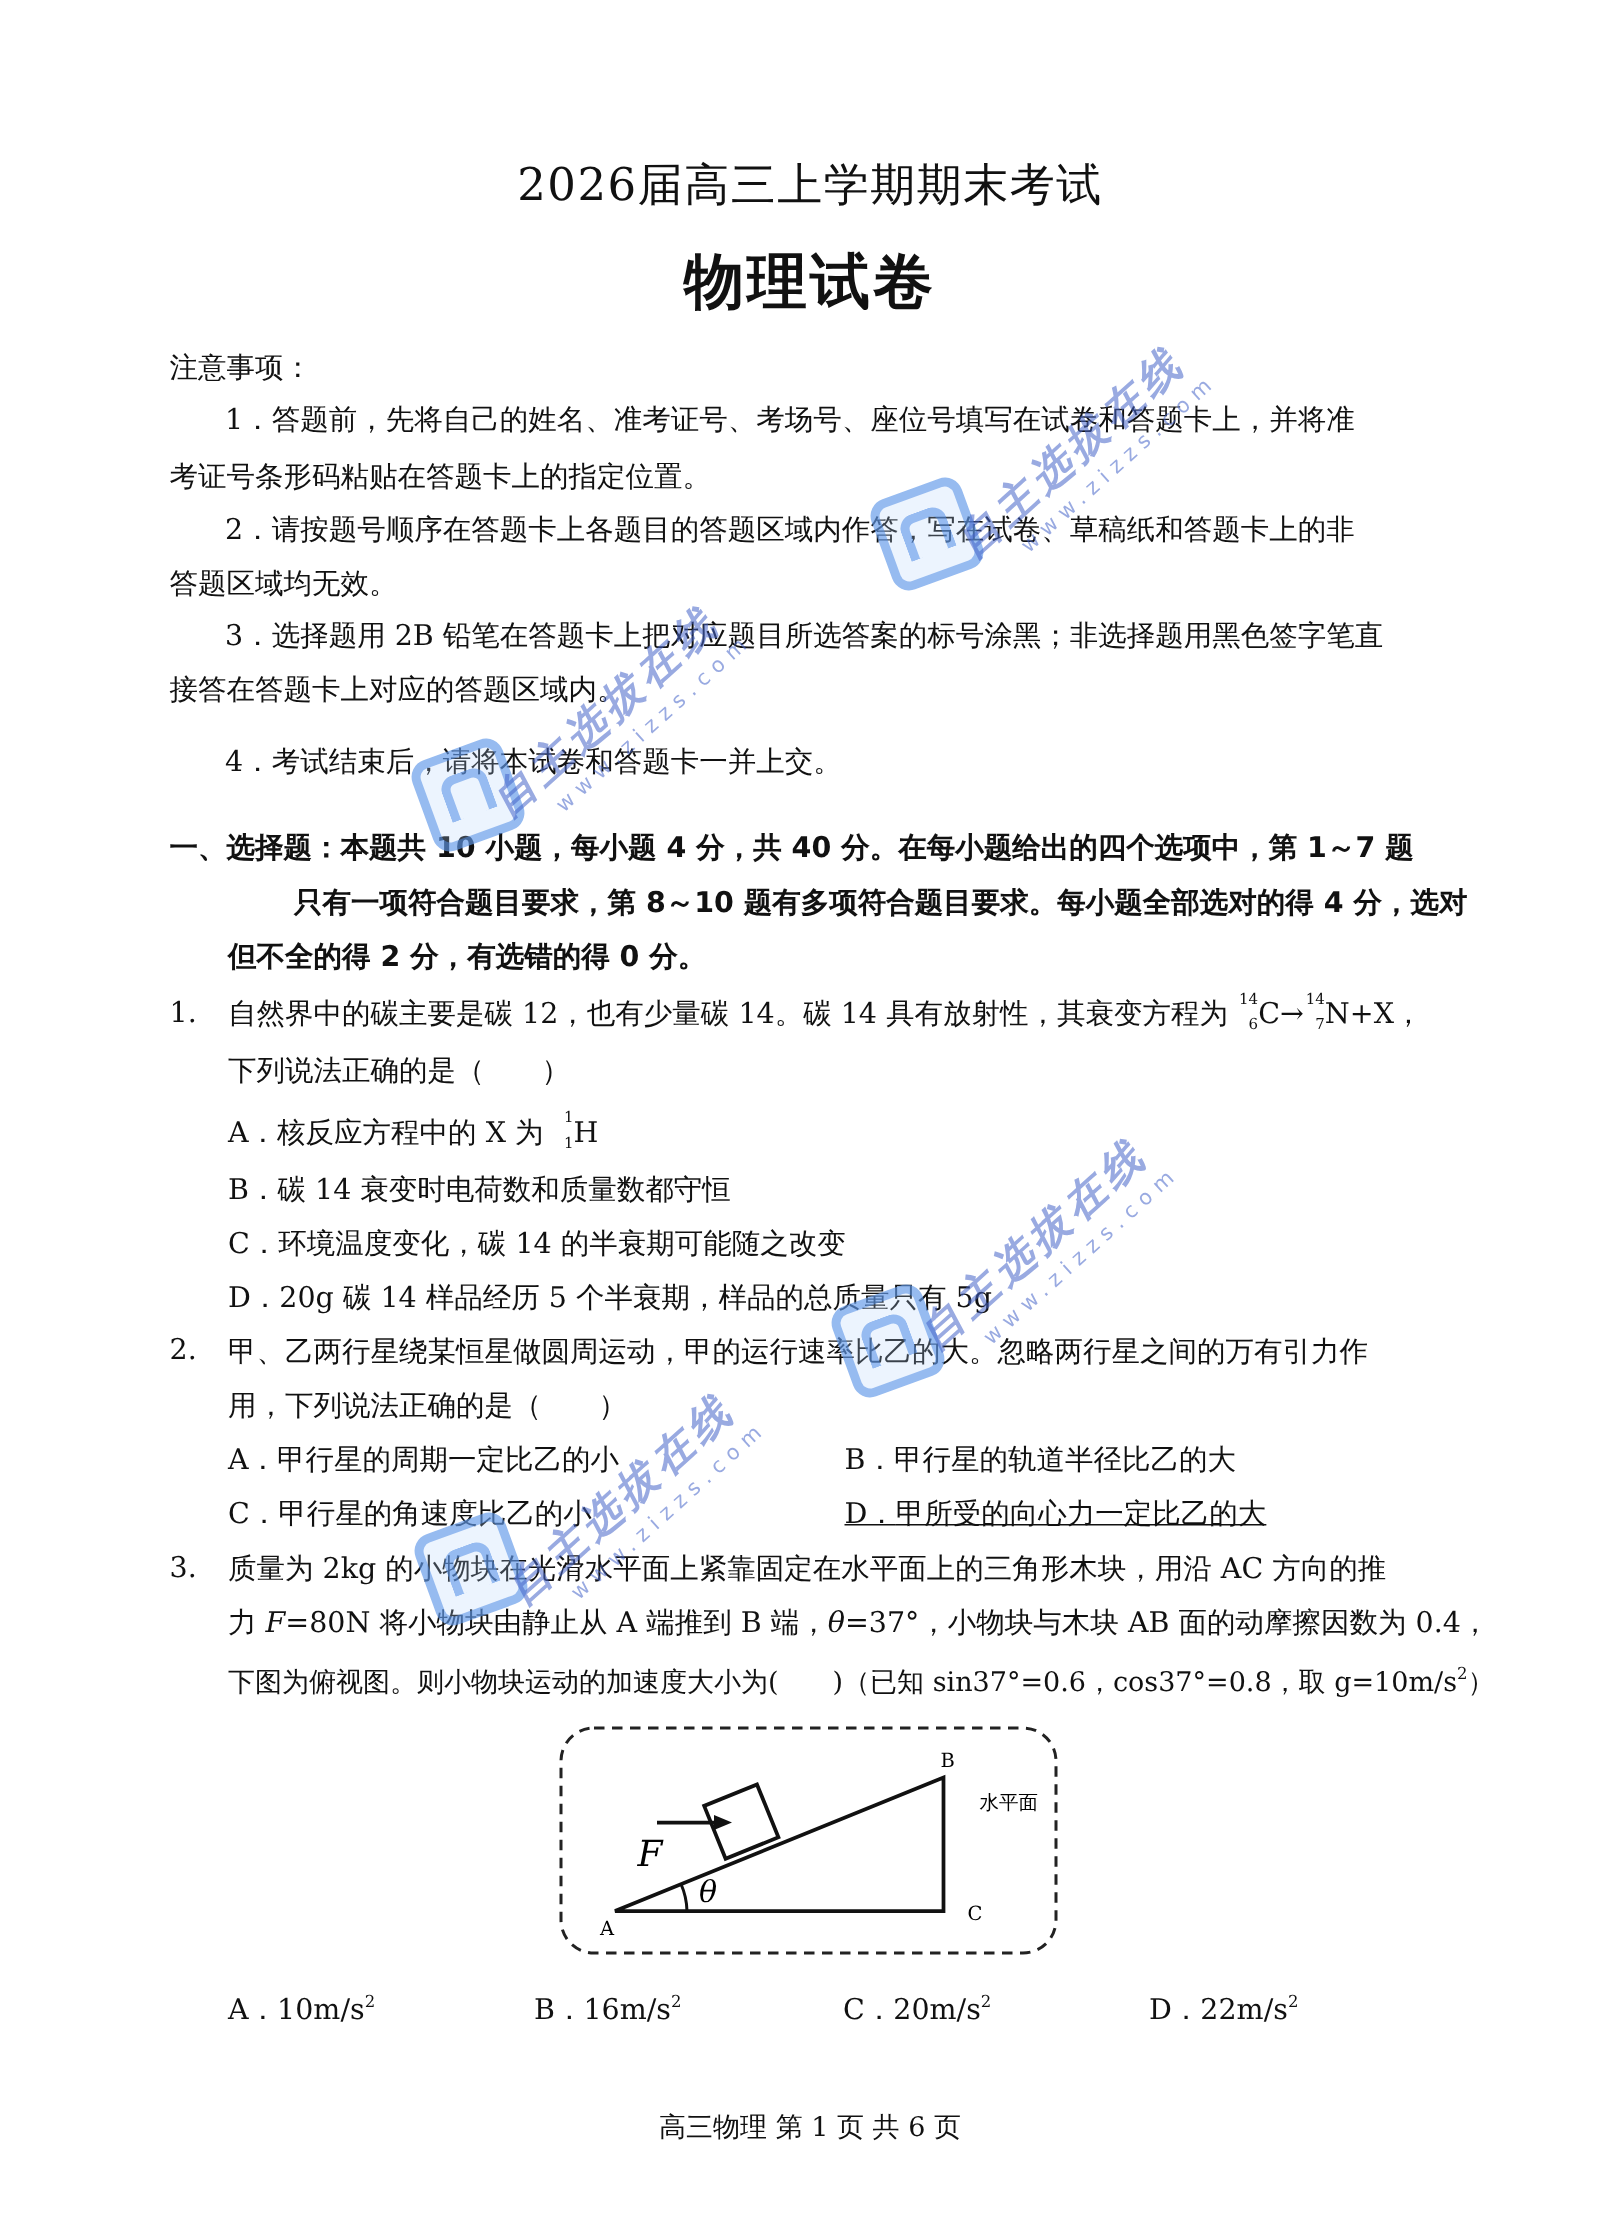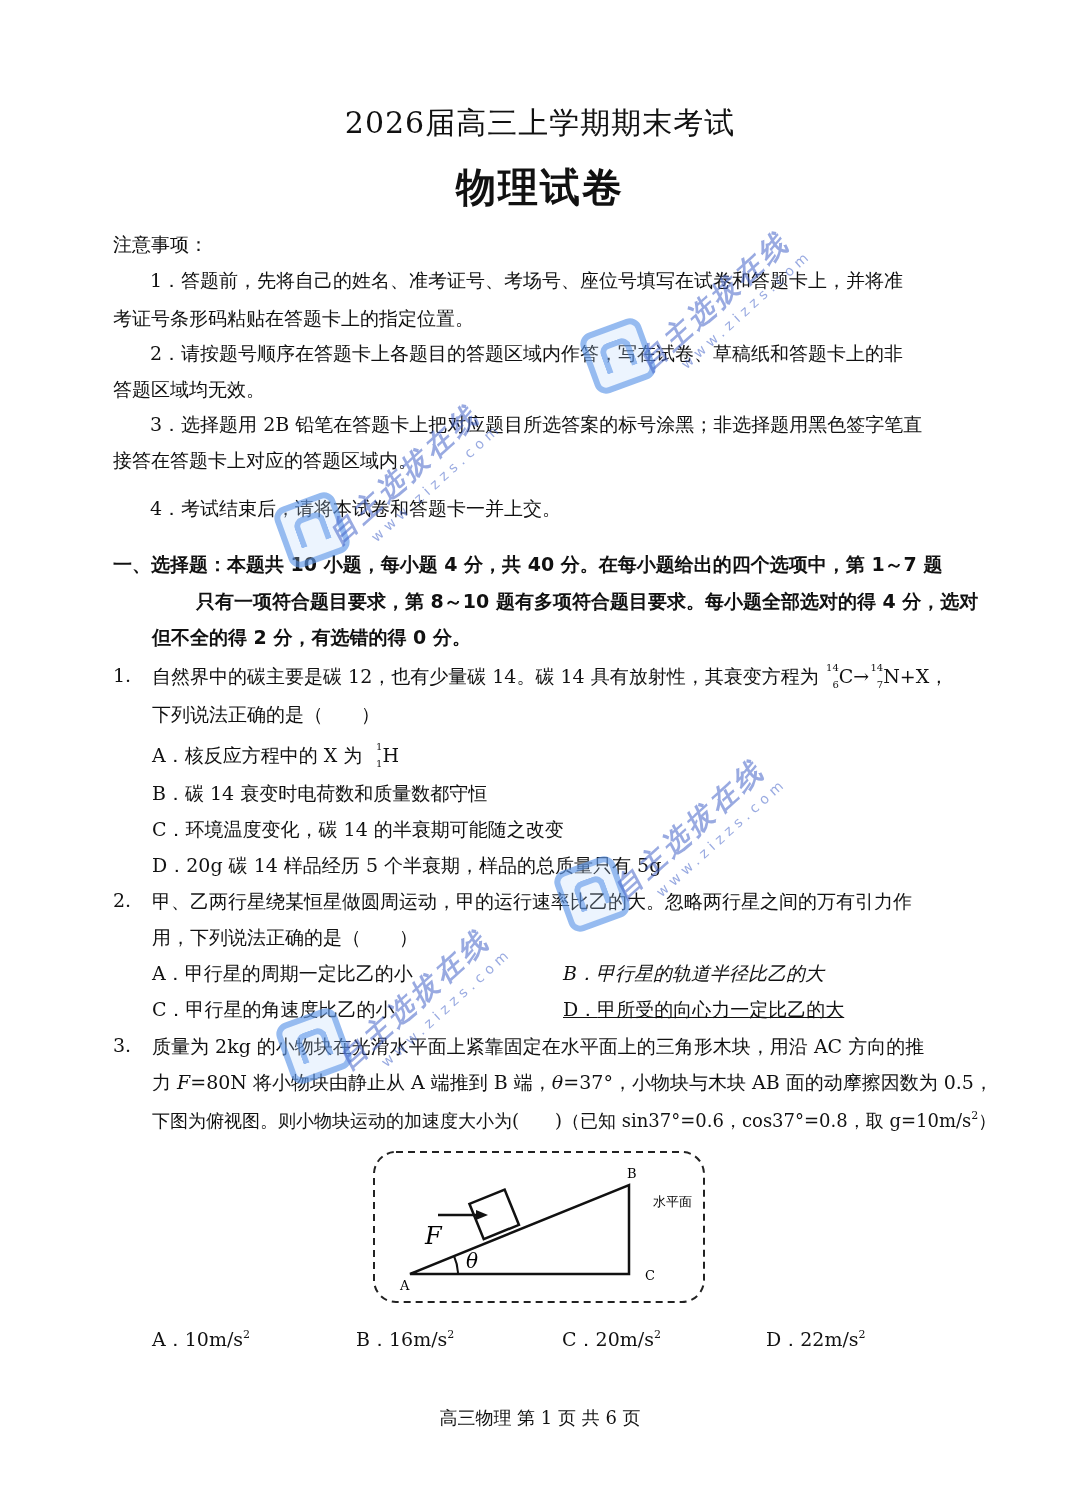--- a/index.html
+++ b/index.html
@@ -59,28 +59,28 @@
     <span>A．</span><span>核反应方程中的 X 为 </span><span class="nuc"><span class="up">1</span><span class="dn">1</span></span><span>H</span>
   </div>
   <div class="abs t" style="left:152px; top:781px;"><span>B．</span><span>碳 14 衰变时电荷数和质量数都守恒</span></div>
   <div class="abs t" style="left:152px; top:817px;"><span>C．</span><span>环境温度变化，碳 14 的半衰期可能随之改变</span></div>
   <div class="abs t" style="left:152px; top:853px;"><span>D．</span><span>20g 碳 14 样品经历 5 个半衰期，样品的总质量只有 5g</span></div>
 
   <div class="abs qnum" style="left:113px; top:889px;">2.</div>
   <div class="abs t" style="left:152px; top:889px;">甲、乙两行星绕某恒星做圆周运动，甲的运行速率比乙的大。忽略两行星之间的万有引力作</div>
   <div class="abs t" style="left:152px; top:925px;">用，下列说法正确的是（　　）</div>
   <div class="abs t" style="left:152px; top:961px;"><span>A．</span><span>甲行星的周期一定比乙的小</span></div>
-  <div class="abs t" style="left:563px; top:961px;font-style:italic;"><span>B．</span><span>甲行星的轨道半径比乙的大</span></div>
+  <div class="abs t" style="left:563px; top:961px;"><span>B．</span><span>甲行星的轨道半径比乙的大</span></div>
   <div class="abs t" style="left:152px; top:997px;"><span>C．</span><span>甲行星的角速度比乙的小</span></div>
   <div class="abs t" style="left:563px; top:997px;text-decoration:underline;"><span>D．</span><span>甲所受的向心力一定比乙的大</span></div>
 
   <div class="abs qnum" style="left:113px; top:1034px;">3.</div>
   <div class="abs t" style="left:152px; top:1034px;">质量为 2kg 的小物块在光滑水平面上紧靠固定在水平面上的三角形木块，用沿 AC 方向的推</div>
   <div class="abs t" style="left:152px; top:1070px;">
-    <span>力 </span><i>F</i><span>=80N 将小物块由静止从 A 端推到 B 端，</span><i>θ</i><span>=37°，小物块与木块 AB 面的动摩擦因数为 0.5，</span>
+    <span>力 </span><i>F</i><span>=80N 将小物块由静止从 A 端推到 B 端，</span><i>θ</i><span>=37°，小物块与木块 AB 面的动摩擦因数为 0.4，</span>
   </div>
   <div class="abs t" style="left:152px; top:1104px; font-size:18px;">
     <span>下图为俯视图。则小物块运动的加速度大小为(　　)（已知 sin37°=0.6，cos37°=0.8，取 g=10m/s</span><sup class="s">2</sup><span>）</span>
   </div>
 
   <svg class="diagram" viewBox="0 0 338 160" width="338" height="160">
     <rect x="4" y="4" width="330" height="150" rx="22" ry="22" fill="none" stroke="#222" stroke-width="2" stroke-dasharray="7,5"></rect>
     <polygon points="40,126 259,37 259,126" fill="none" stroke="#111" stroke-width="2.5"></polygon>
     <g transform="rotate(-22.1 125 79)">
       <rect x="110" y="48" width="38" height="38" fill="#fff" stroke="#111" stroke-width="2.5"></rect>

